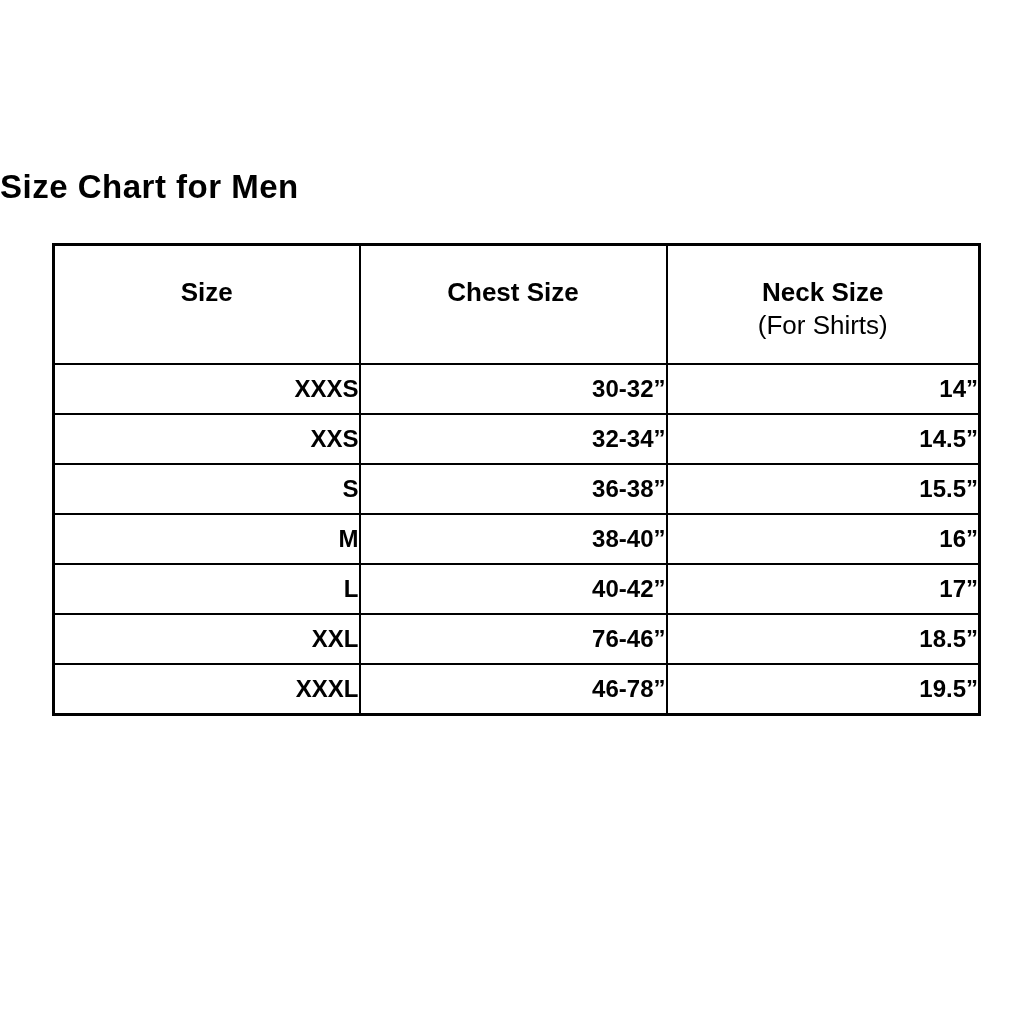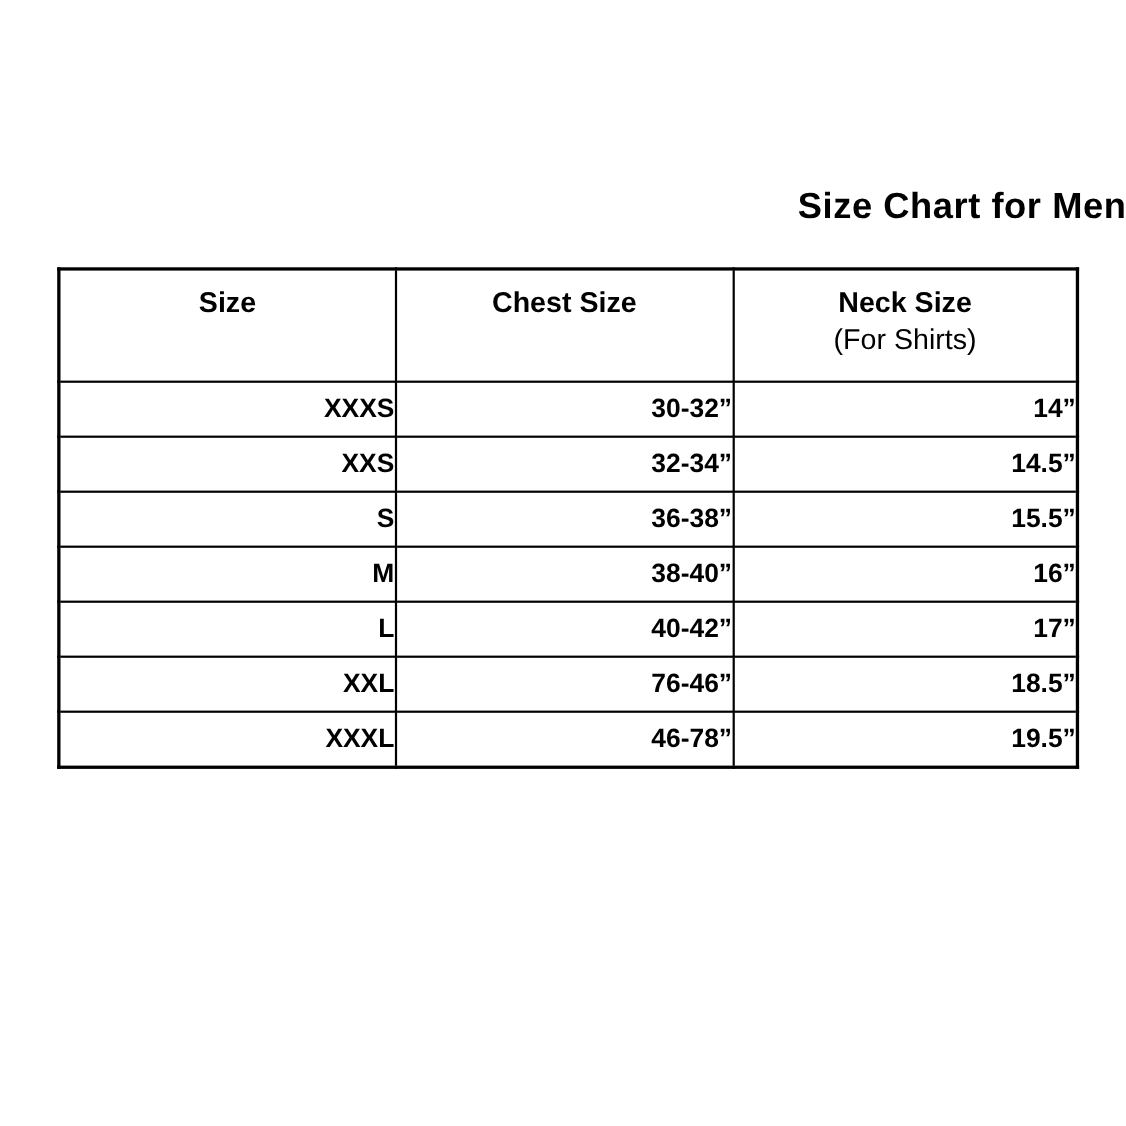--- a/index.html
+++ b/index.html
@@ -13,21 +13,21 @@
     font-family: "Liberation Sans", sans-serif;
     color: #000000;
     position: relative;
     overflow: hidden;
   }
   .page-title {
     position: absolute;
     top: 168px;
     left: 0;
     width: 100%;
-    text-align: right;
+    text-align: left;
     font-size: 33px;
     font-weight: bold;
     letter-spacing: 0.5px;
   }
   table.size-chart {
     position: absolute;
     top: 243px;
     left: 52px;
     width: 926px;
     border-collapse: collapse;
@@ -35,21 +35,21 @@
   }
   table.size-chart, table.size-chart th, table.size-chart td {
     border: 2.5px solid #000000;
   }
   table.size-chart {
     border-width: 3px;
   }
   table.size-chart th {
     height: 86px;
     vertical-align: top;
-    padding-top: 13px;
+    padding-top: 30px;
     font-size: 26px;
     font-weight: bold;
     text-align: center;
     line-height: 1.25;
   }
   table.size-chart td {
     height: 48px;
     vertical-align: middle;
     text-align: right;
     font-size: 24px;

